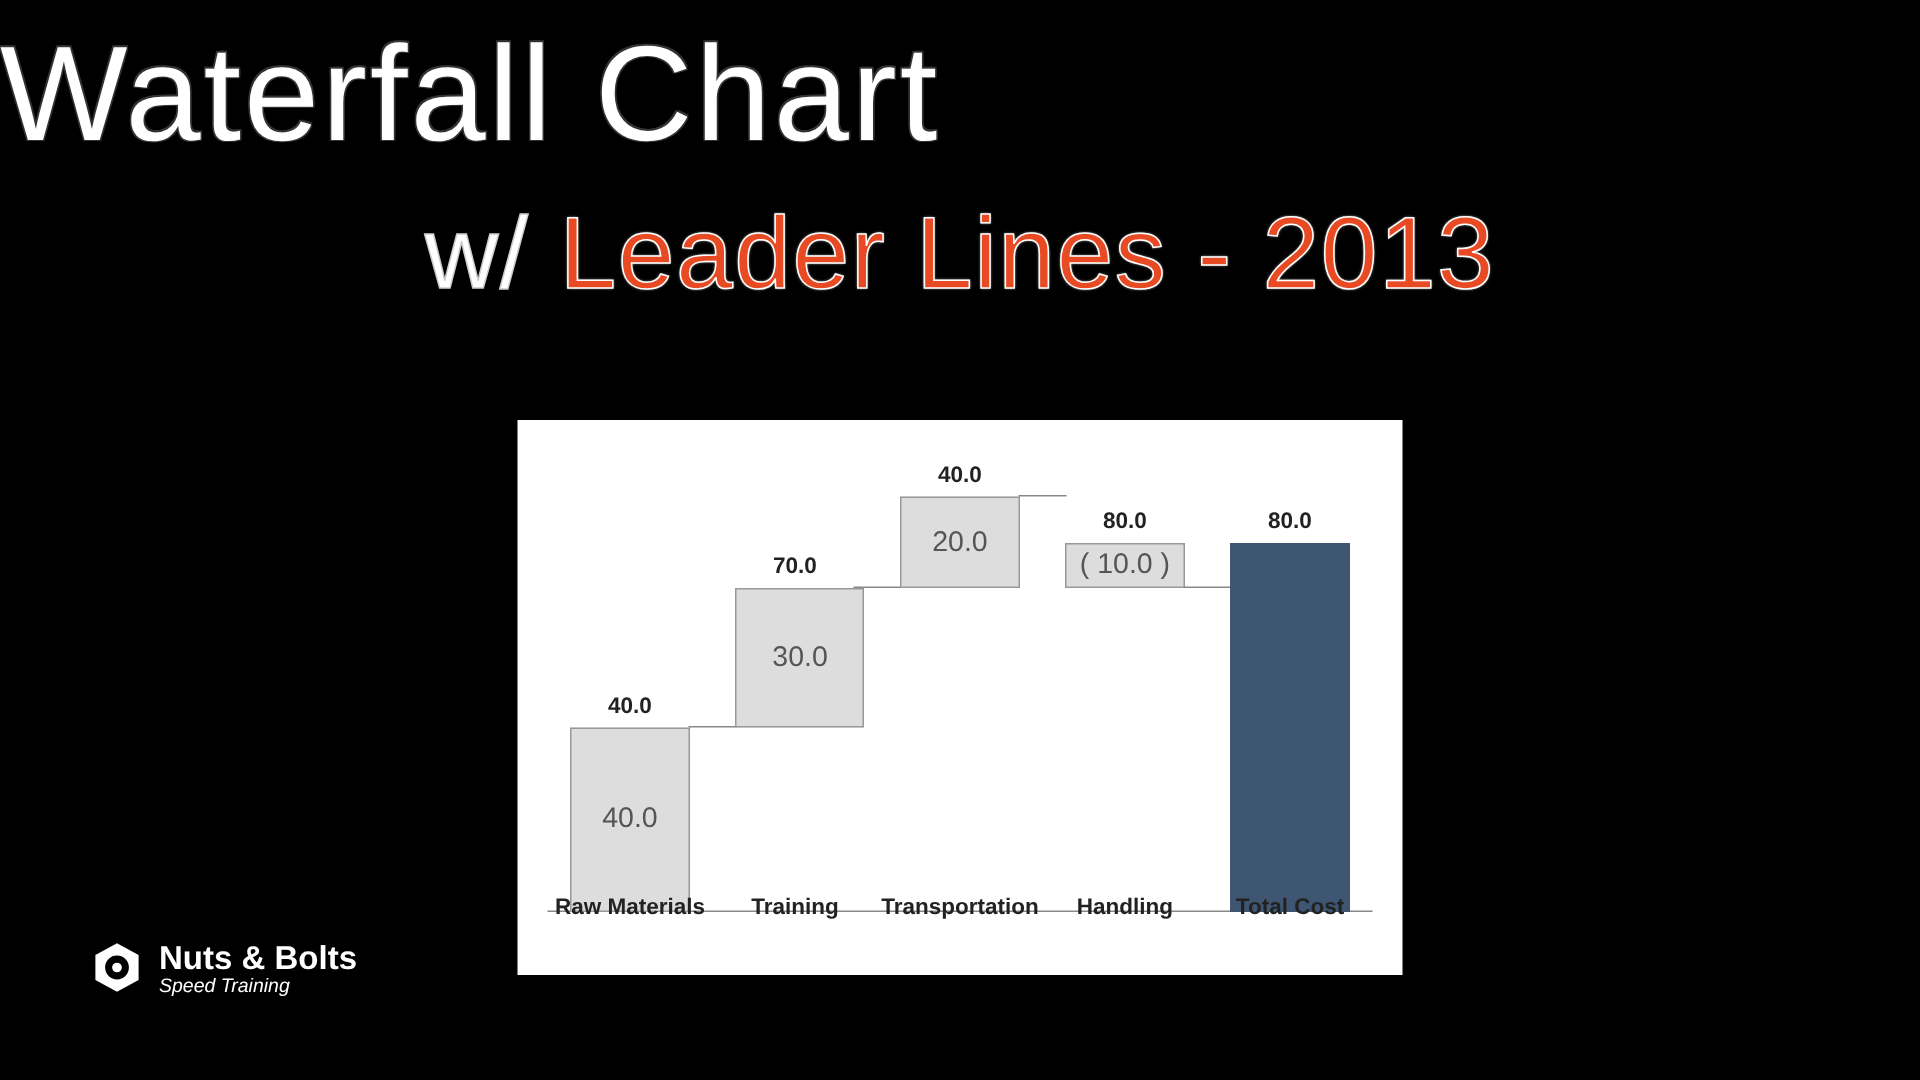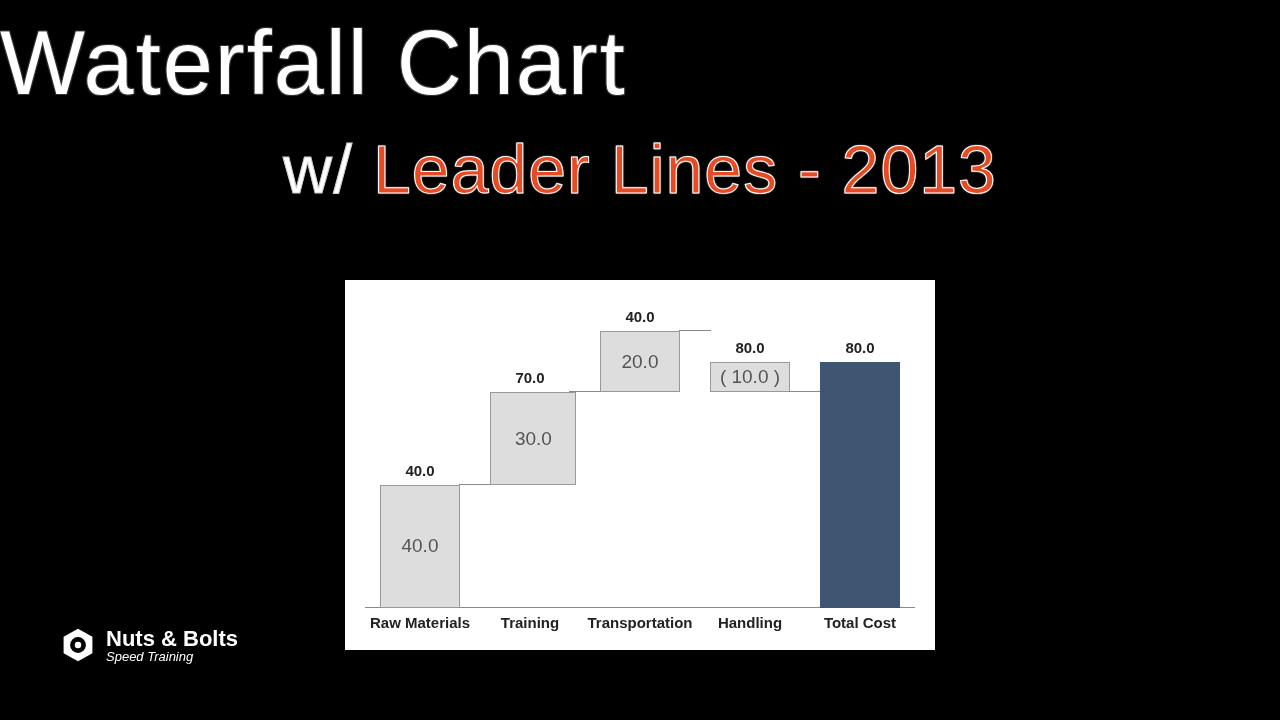--- a/index.html
+++ b/index.html
@@ -92,21 +92,21 @@
   }
   .leader {
     position: absolute;
     height: 0;
     border-top: 1px solid #888;
   }
   .x-labels {
     position: absolute;
     left: 20px;
     right: 20px;
-    bottom: 6px;
+    bottom: 24px;
     height: 30px;
     display: flex;
   }
   .x-labels > div {
     flex: 1;
     text-align: center;
     font-size: 15px;
     font-weight: 700;
     color: #222;
     white-space: nowrap;

